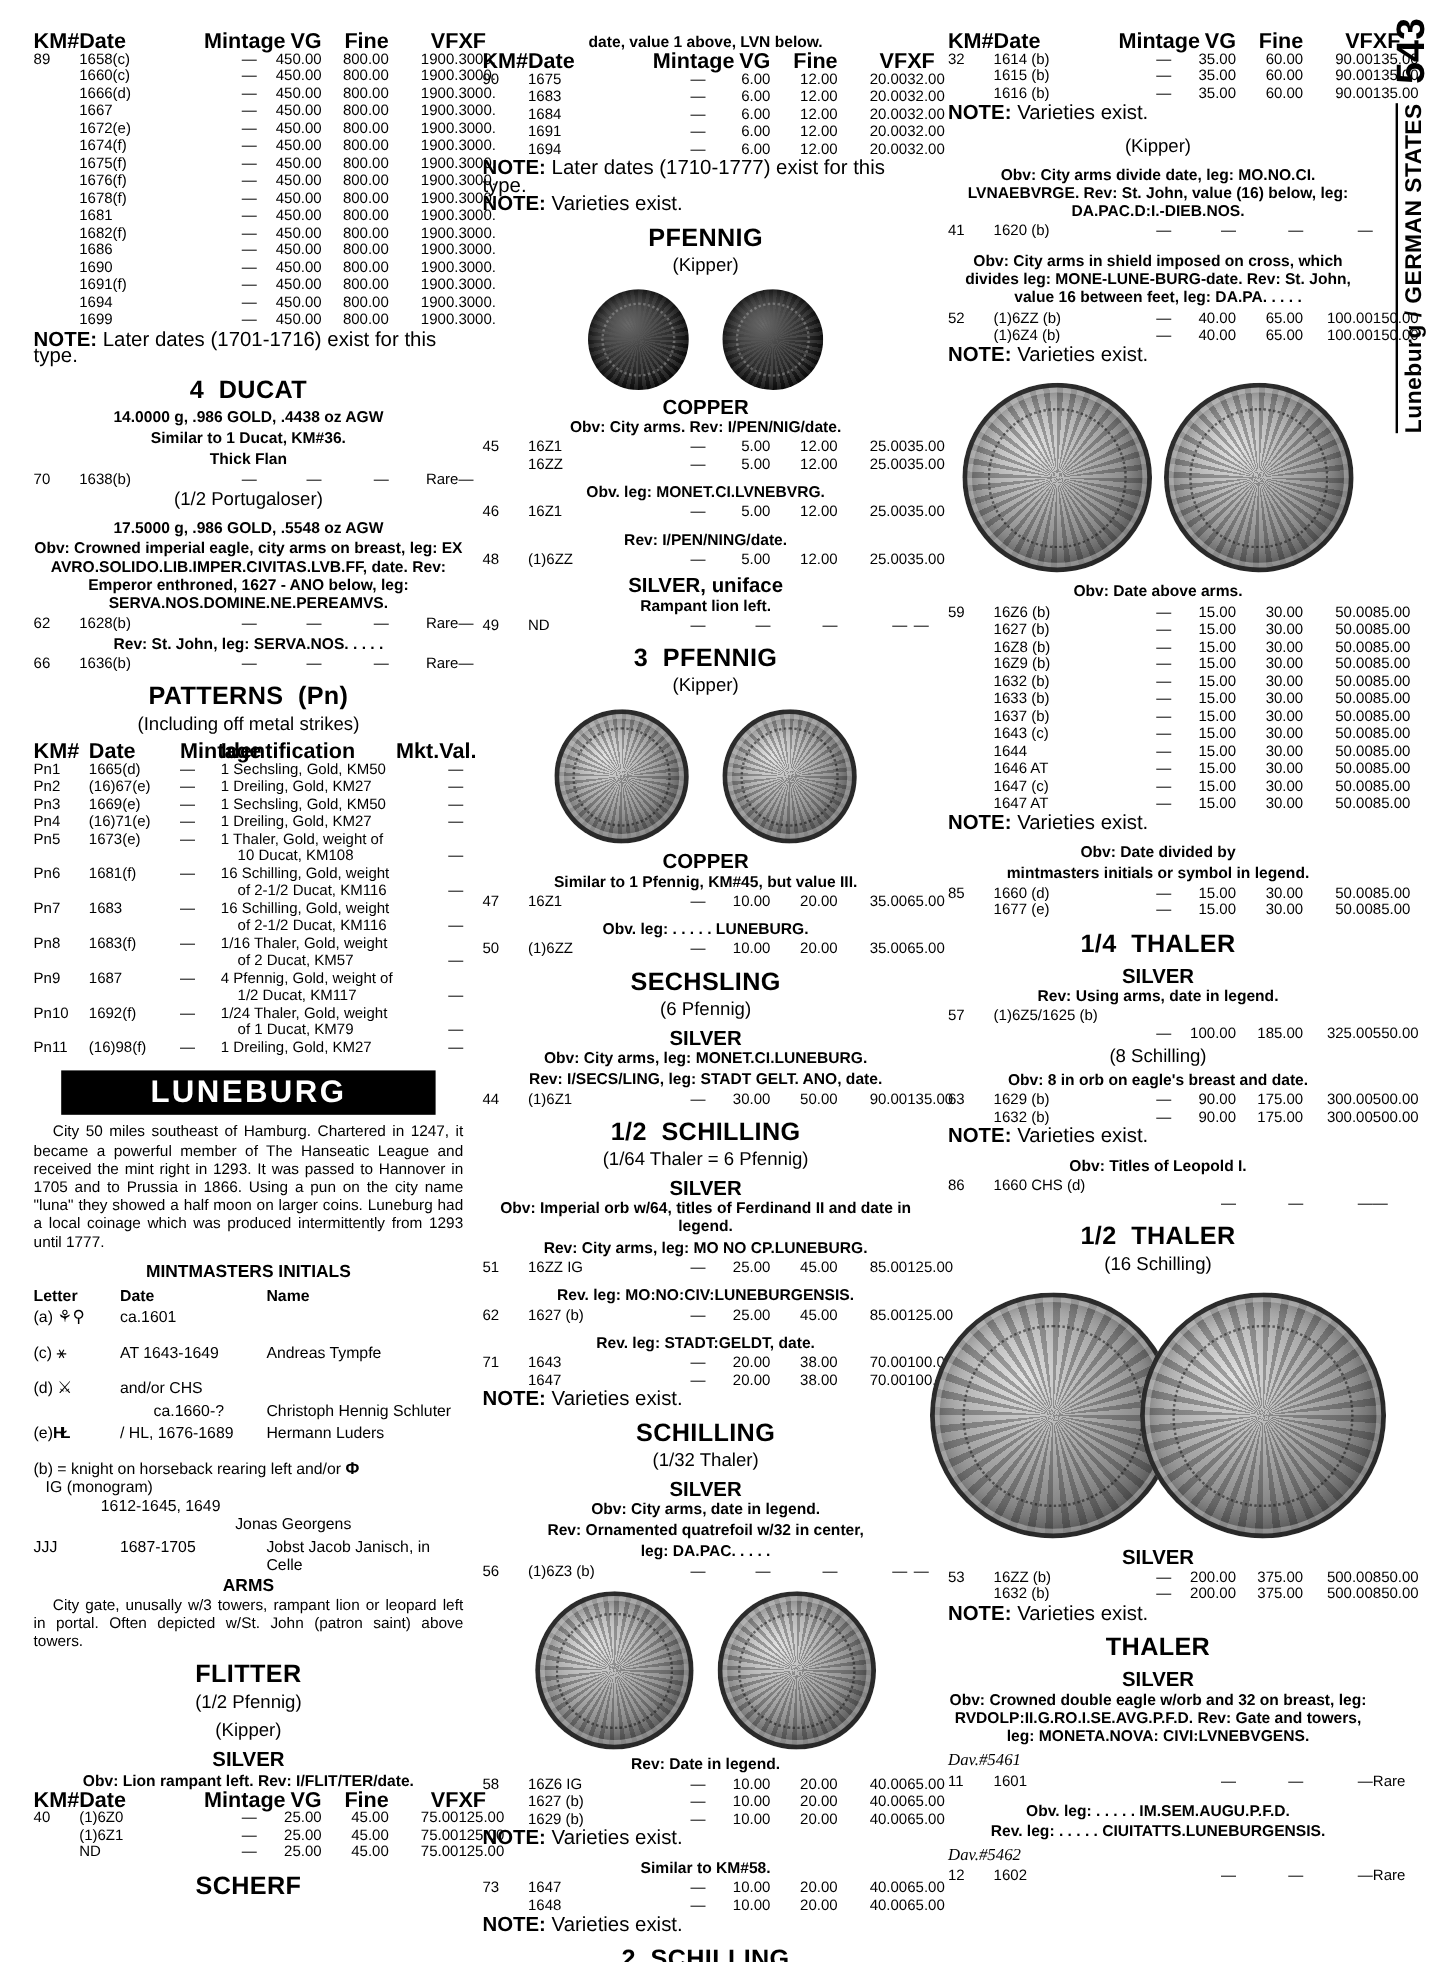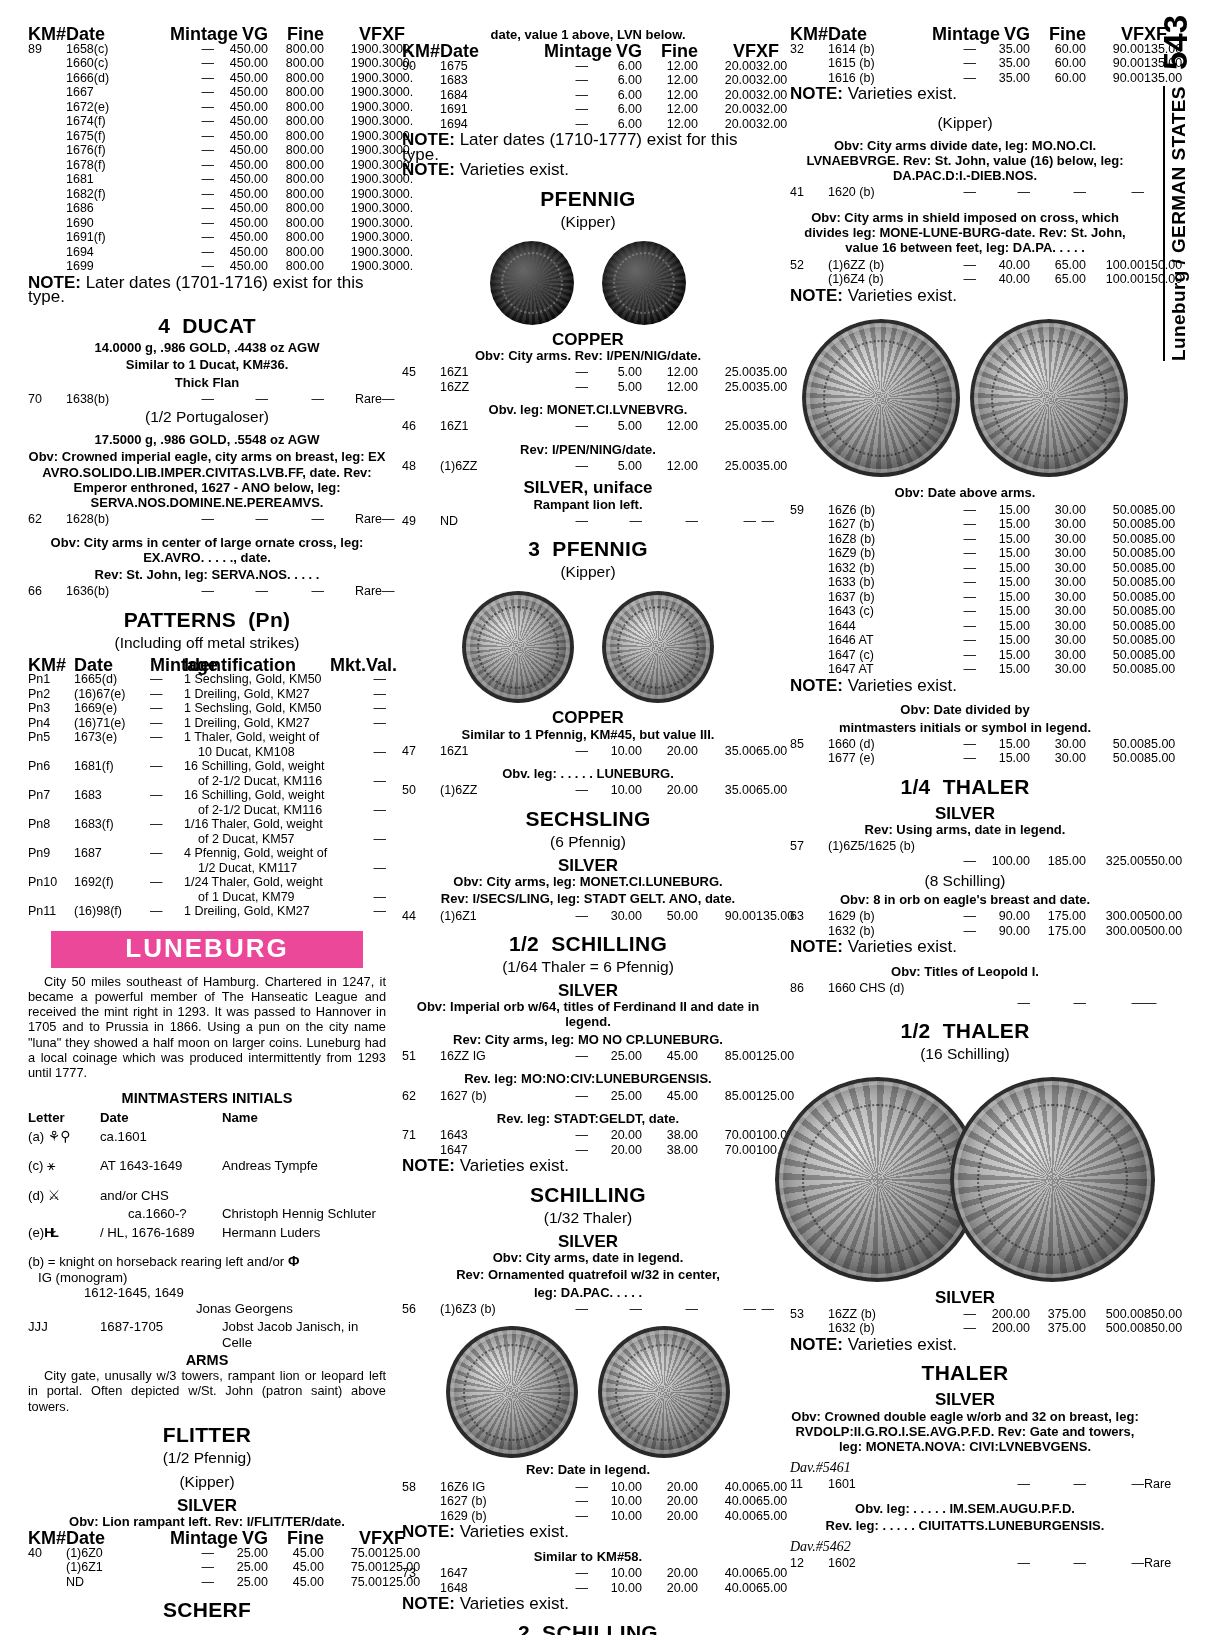--- a/index.html
+++ b/index.html
@@ -18,21 +18,21 @@
   .n { text-align:right; }
   .th .td { font-weight:bold; font-size:18px; }
   .ident { padding-left:14px; text-indent:-14px; }
   .mkt { align-self:end; }
 
   .note { font-size:17px; line-height:14.8px; }
   .h1 { font-size:21px; font-weight:bold; text-align:center; word-spacing:6px; margin:9px 0 2px; letter-spacing:.3px; }
   .sub { font-size:15.5px; text-align:center; margin:1px 0 6px; }
   .metal { font-size:17px; font-weight:bold; text-align:center; line-height:15.2px; margin-top:7px; }
   .desc { font-size:13px; font-weight:bold; text-align:center; line-height:15.2px; margin:1px 0 2px; }
-  .banner { background:#ec4899; color:#fff; text-align:center; font-weight:bold; font-size:26px; letter-spacing:2px; width:312px; margin:12px auto 6px; padding:2px 0 4px; }
+  .banner { background:#000000; color:#fff; text-align:center; font-weight:bold; font-size:26px; letter-spacing:2px; width:312px; margin:12px auto 6px; padding:2px 0 4px; }
   .intro { font-size:12.8px; line-height:15.2px; text-align:justify; text-indent:16px; }
   .mmh { font-size:14.5px; font-weight:bold; text-align:center; margin:10px 0 4px; }
   .mmrow { display:grid; grid-template-columns:72px 122px 1fr; font-size:13.2px; line-height:15.5px; margin-top:3px; }
   .mmhead { font-weight:bold; }
   .mmgap { margin-top:14px; }
   .sym { font-size:14px; }
   .mono { font-weight:bold; letter-spacing:-3px; padding-right:3px; }
   .freeline { font-size:13.2px; line-height:15.5px; }
   .dav { font-family:"Liberation Serif",serif; font-style:italic; font-size:14px; margin-top:6px; }
 
@@ -256,21 +256,20 @@
           <span class="td">62</span>
           <span class="td">1628(b)</span>
           <span class="td n">—</span>
           <span class="td n">—</span>
           <span class="td n">—</span>
           <span class="td n">Rare</span>
           <span class="td n">—</span>
         </div>
         </div>
     </div>
-    <div class="desc" style="margin-top:8px">Obv: City arms in center of large ornate cross, leg: EX.AVRO. . . . ., date.</div>
     <div class="desc">Rev: St. John, leg: SERVA.NOS. . . . .</div>
     <div class="tbl">
       <div>
 
       <div class="tr c7">
           <span class="td">66</span>
           <span class="td">1636(b)</span>
           <span class="td n">—</span>
           <span class="td n">—</span>
           <span class="td n">—</span>

